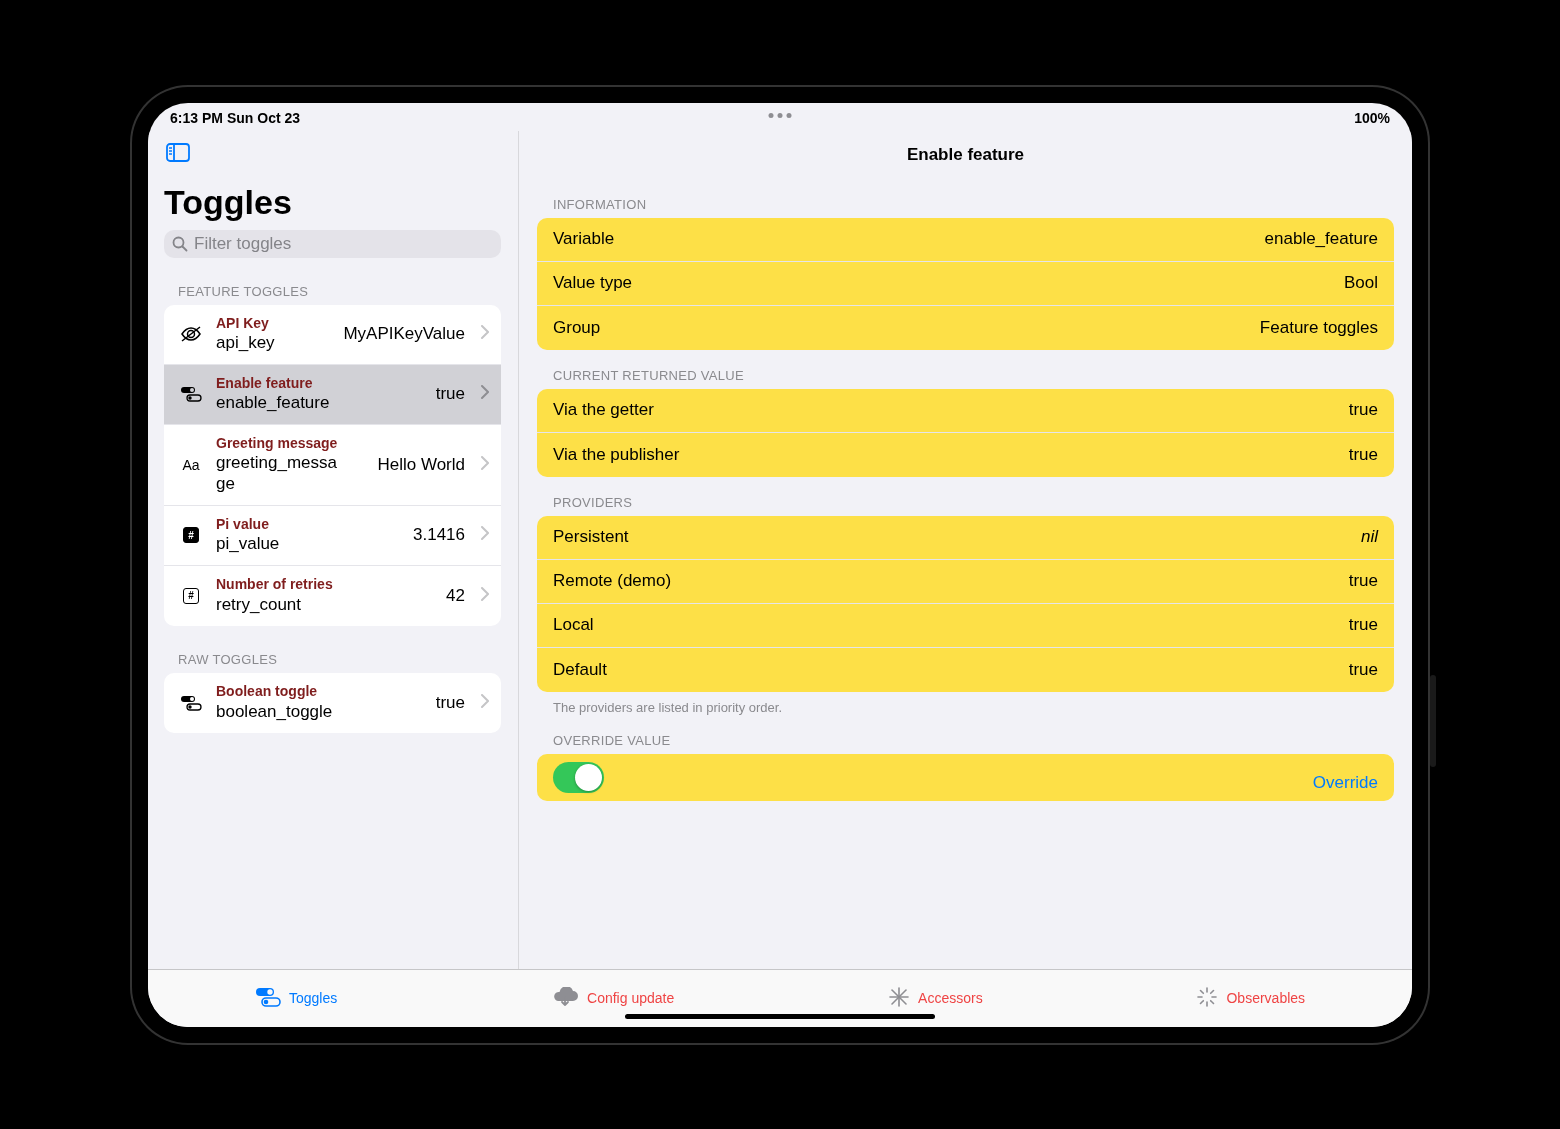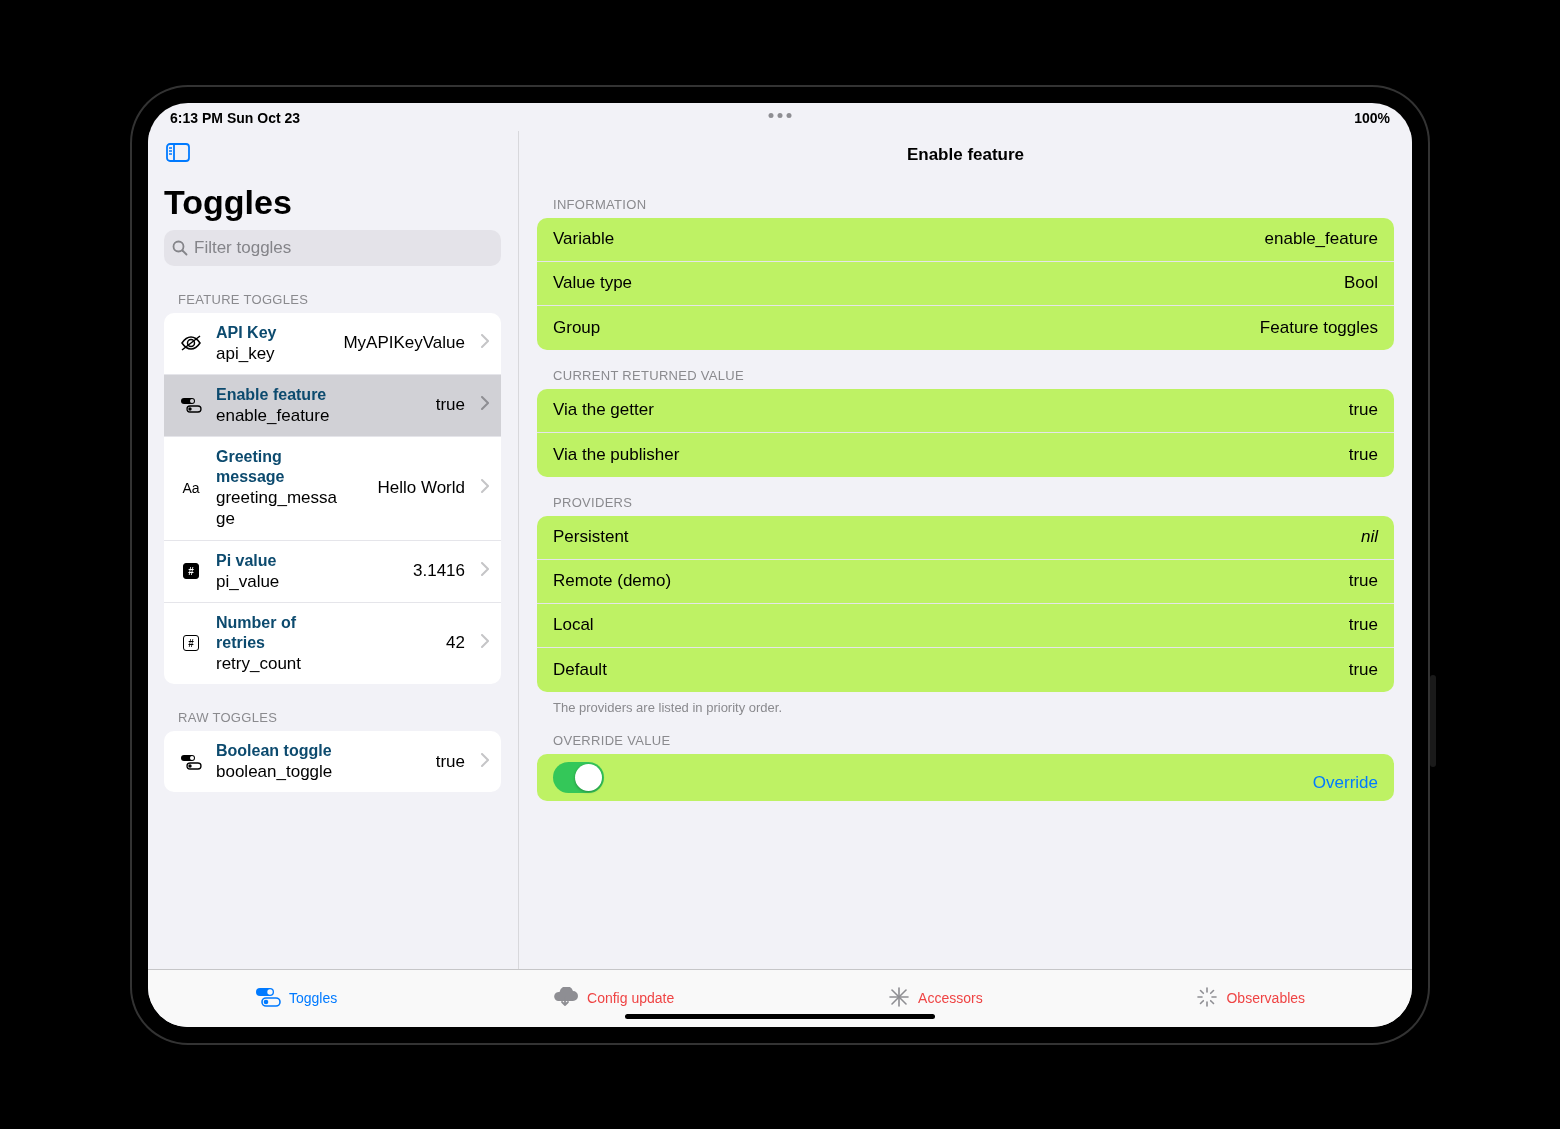--- a/index.html
+++ b/index.html
@@ -89,21 +89,21 @@
     margin-left: 2px;
   }
   .sidebar-title {
     font-size: 34px;
     font-weight: 700;
     color: #000;
     margin: 8px 0 8px 0;
   }
   .search-field {
     background: #e4e3e9;
-    height: 36px;
+    height: 28px;
     border-radius: 10px;
     display: flex;
     align-items: center;
     padding: 0 8px;
     color: #848489;
     font-size: 17px;
     gap: 6px;
   }
   .search-field svg { flex-shrink: 0; }
   .section-header {
@@ -135,21 +135,21 @@
     justify-content: center;
     flex-shrink: 0;
   }
   .row-titles {
     display: flex;
     flex-direction: column;
     line-height: 1.25;
     flex-shrink: 0;
     max-width: 130px;
   }
-  .row-title { font-size: 16px; font-weight: 600; color: #0c4a6e; }
+  .row-title { font-size: 14px; font-weight: 600; color: #7f1d1d; }
   .row-sub { font-size: 17px; color: #000; word-break: break-all;}
   .row-value {
     margin-left: auto;
     font-size: 17px;
     color: #000;
     text-align: right;
   }
   .chevron {
     color: #c5c5c7;
     margin-left: 4px;
@@ -173,21 +173,21 @@
     font-weight: 600;
     color: #000;
   }
   .detail-section-header {
     font-size: 13px;
     color: #8a8a8e;
     margin: 18px 0 6px 16px;
     letter-spacing: 0.3px;
   }
   .detail-card {
-    background: #bef264;
+    background: #fde047;
     border-radius: 10px;
     overflow: hidden;
   }
   .detail-row {
     display: flex;
     align-items: center;
     justify-content: space-between;
     padding: 11px 16px;
     border-bottom: 0.5px solid #e5e5ea;
     font-size: 17px;

